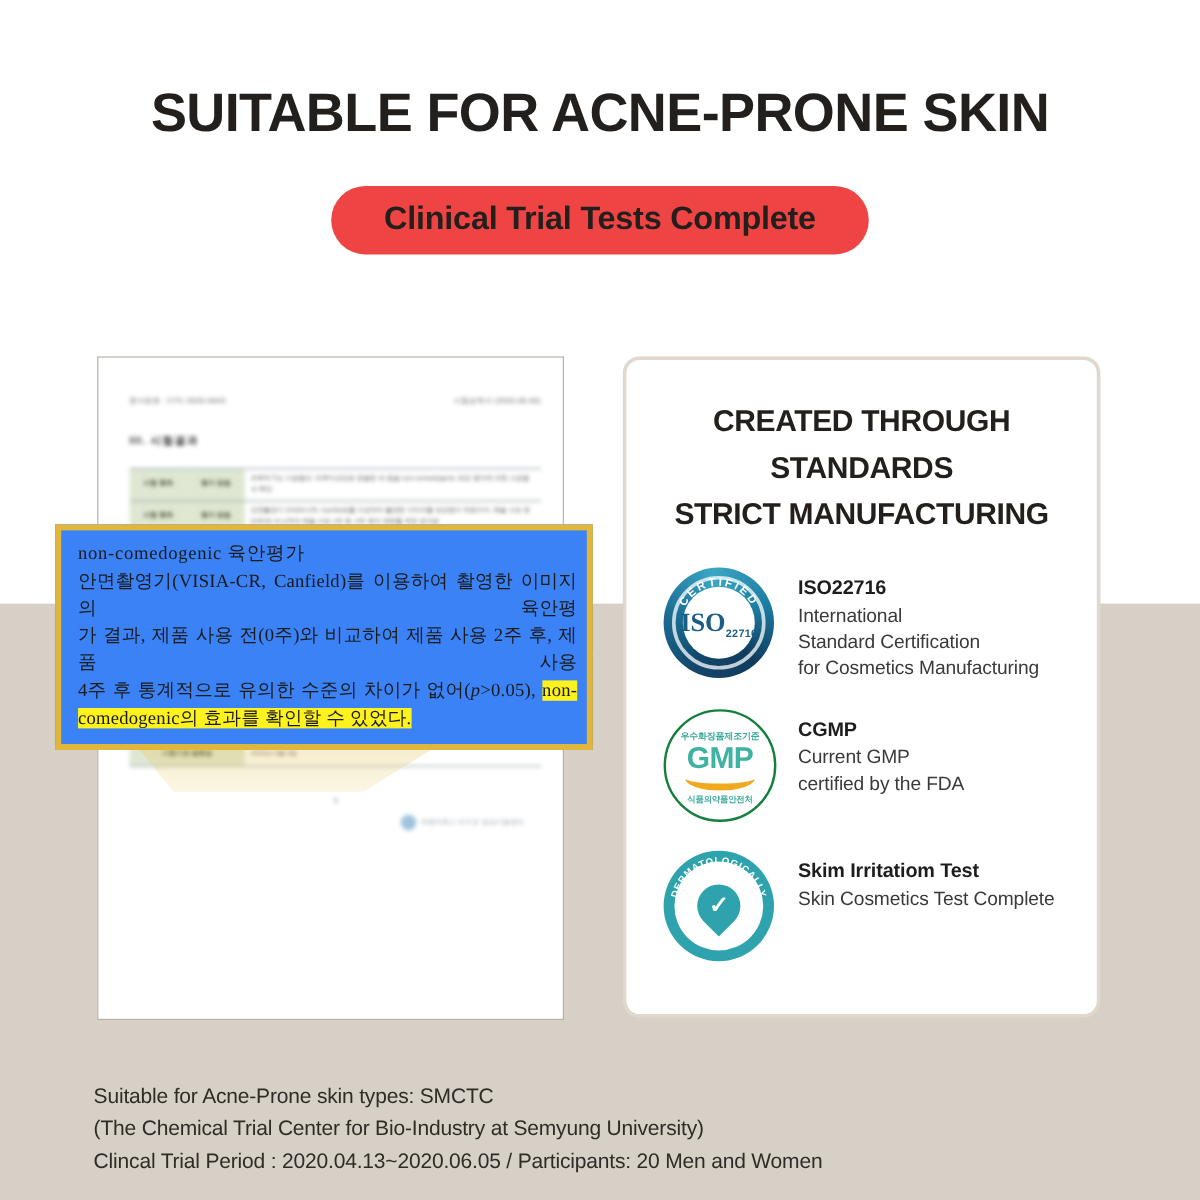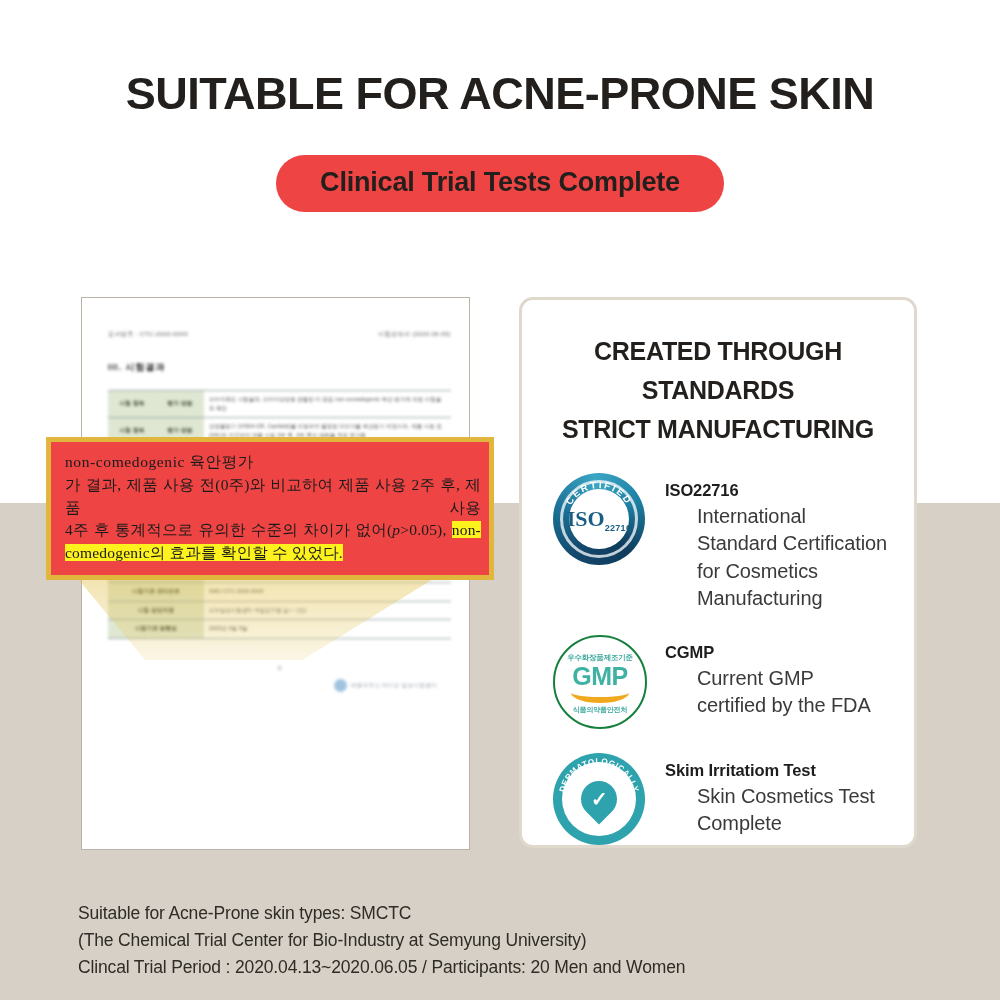--- a/index.html
+++ b/index.html
@@ -158,21 +158,21 @@
     clip-path: polygon(0% 0%, 100% 0%, 57% 100%, 22% 100%);
     pointer-events: none;
   }
   
   .callout {
     position: absolute;
     left: 46px;
     top: 437px;
     width: 448px;
     box-sizing: border-box;
-    background: #ef4444;
+    background: #3b82f6;
     border: 5px solid #e0b73c;
     padding: 9px 8px 10px 14px;
   }
   .callout p {
     margin: 0;
     font-family: "Liberation Serif", serif;
     font-size: 15.5px;
     line-height: 1.47;
     color: #1a1a1a;
     letter-spacing: 0.2px;
@@ -230,25 +230,24 @@
     padding-top: 8px;
   }
   .cert-row .body .name {
     font-size: 16.5px;
     font-weight: 700;
     color: #1d1d1d;
     margin-bottom: 3px;
     letter-spacing: -0.1px;
   }
   .cert-row .body .desc {
-    font-size: 20px;
+    font-size: 16px;
     color: #3a3a3a;
     line-height: 1.37;
     letter-spacing: -0.1px;
-    margin-left: 32px;
   }
   
   .iso-badge {
     width: 92px;
     height: 92px;
     border-radius: 50%;
     background: conic-gradient(from 210deg, #13476b, #1b6f95, #3ba6c4, #1d7fa3, #0f3c5d, #13476b);
     display: flex;
     align-items: center;
     justify-content: center;
@@ -464,20 +463,21 @@
         <span class="dot"></span>
         <span class="txt">세명대학교 바이오 임상시험센터</span>
       </div>
     </div>
   </div>
 
   <div class="cone"></div>
 
   <div class="callout">
     <p class="l1">non-comedogenic 육안평가</p>
+    <p class="justify">안면촬영기(VISIA-CR, Canfield)를 이용하여 촬영한 이미지의 육안평</p>
     <p class="justify">가 결과, 제품 사용 전(0주)와 비교하여 제품 사용 2주 후, 제품 사용</p>
     <p class="justify"><span>4주 후 통계적으로 유의한 수준의 차이가 없어(</span><span class="ital">p</span><span>&gt;0.05), </span><span class="hl">non-</span></p>
     <p><span class="hl">comedogenic의 효과를 확인할 수 있었다.</span></p>
   </div>
 
   <div class="cert-card">
     <div class="cert-title">
       <div>CREATED THROUGH</div>
       <div>STANDARDS</div>
       <div>STRICT MANUFACTURING</div>

